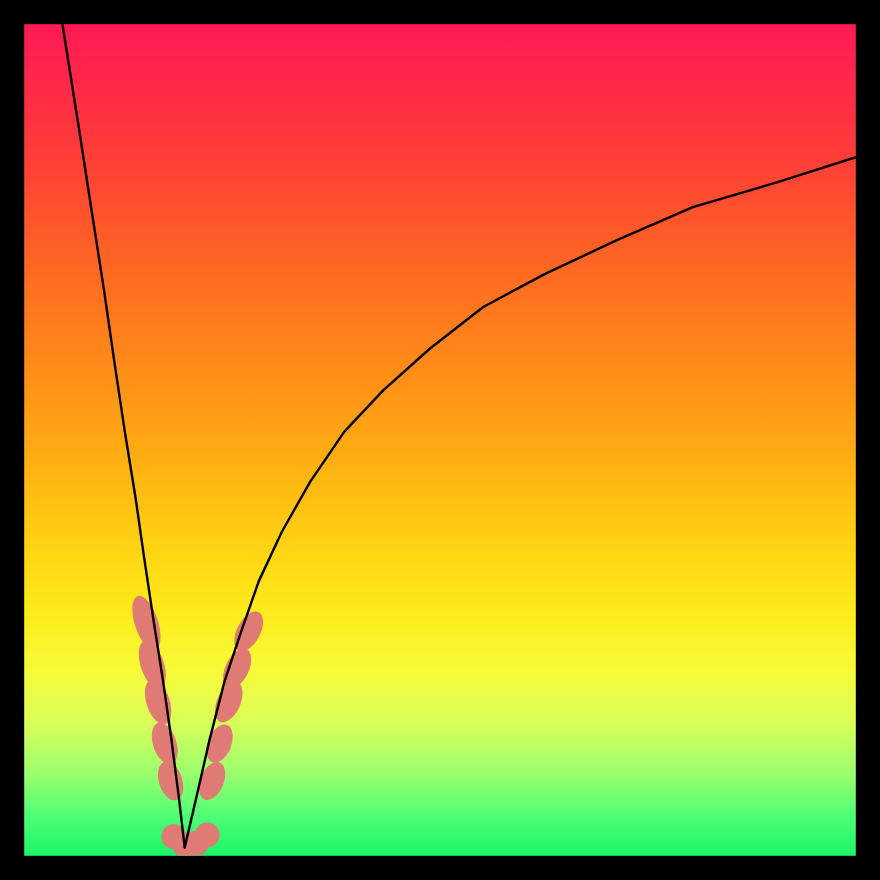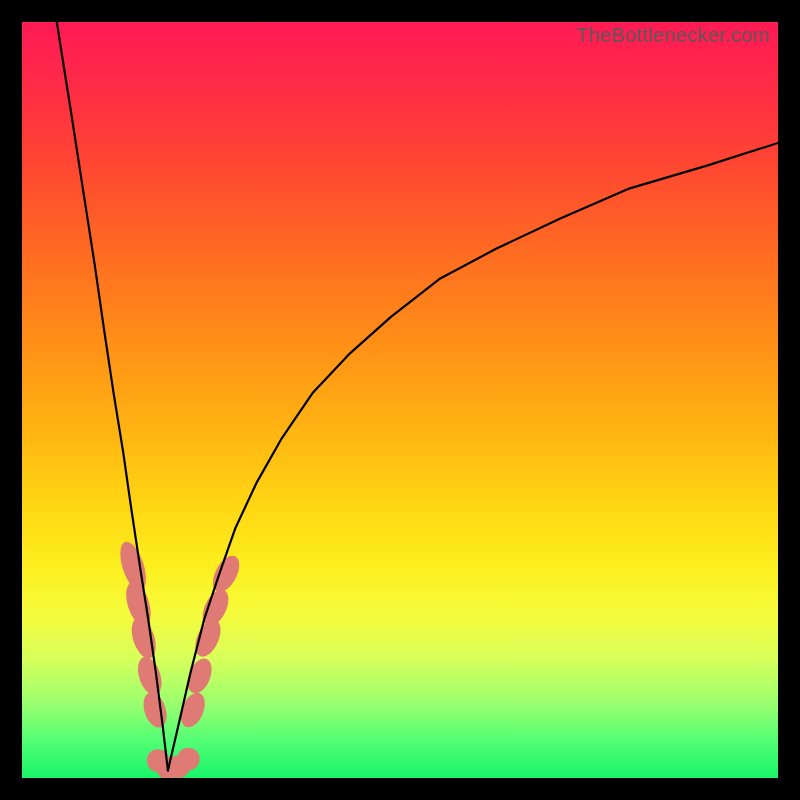--- a/index.html
+++ b/index.html
@@ -71,21 +71,20 @@
     fill: #e07a74;
     stroke: none;
   }
 </style>
 </head>
 <body>
 
 <div class="frame">
   <div class="plot">
 
-    <div class="attribution">TheBottlenecker.com</div>
 
     <svg class="svg-layer" viewBox="0 0 756 756" preserveAspectRatio="none">
       <g>
           <ellipse class="bead" cx="111.13" cy="544.32" rx="10.58" ry="25.70" transform="rotate(-18 111.13 544.32)" style="fill: rgb(224, 122, 116);"></ellipse>
           <ellipse class="bead" cx="116.42" cy="582.12" rx="10.58" ry="22.68" transform="rotate(-18 116.42 582.12)" style="fill: rgb(224, 122, 116);"></ellipse>
           <ellipse class="bead" cx="121.72" cy="616.14" rx="10.58" ry="21.17" transform="rotate(-18 121.72 616.14)" style="fill: rgb(224, 122, 116);"></ellipse>
           <ellipse class="bead" cx="127.76" cy="653.94" rx="10.58" ry="19.66" transform="rotate(-18 127.76 653.94)" style="fill: rgb(224, 122, 116);"></ellipse>
           <ellipse class="bead" cx="133.06" cy="687.96" rx="10.58" ry="18.14" transform="rotate(-18 133.06 687.96)" style="fill: rgb(224, 122, 116);"></ellipse>
           <ellipse class="bead" cx="136.08" cy="738.61" rx="11.34" ry="11.34" style="fill: rgb(224, 122, 116);"></ellipse>
           <ellipse class="bead" cx="145.91" cy="746.17" rx="11.34" ry="11.34" style="fill: rgb(224, 122, 116);"></ellipse>

